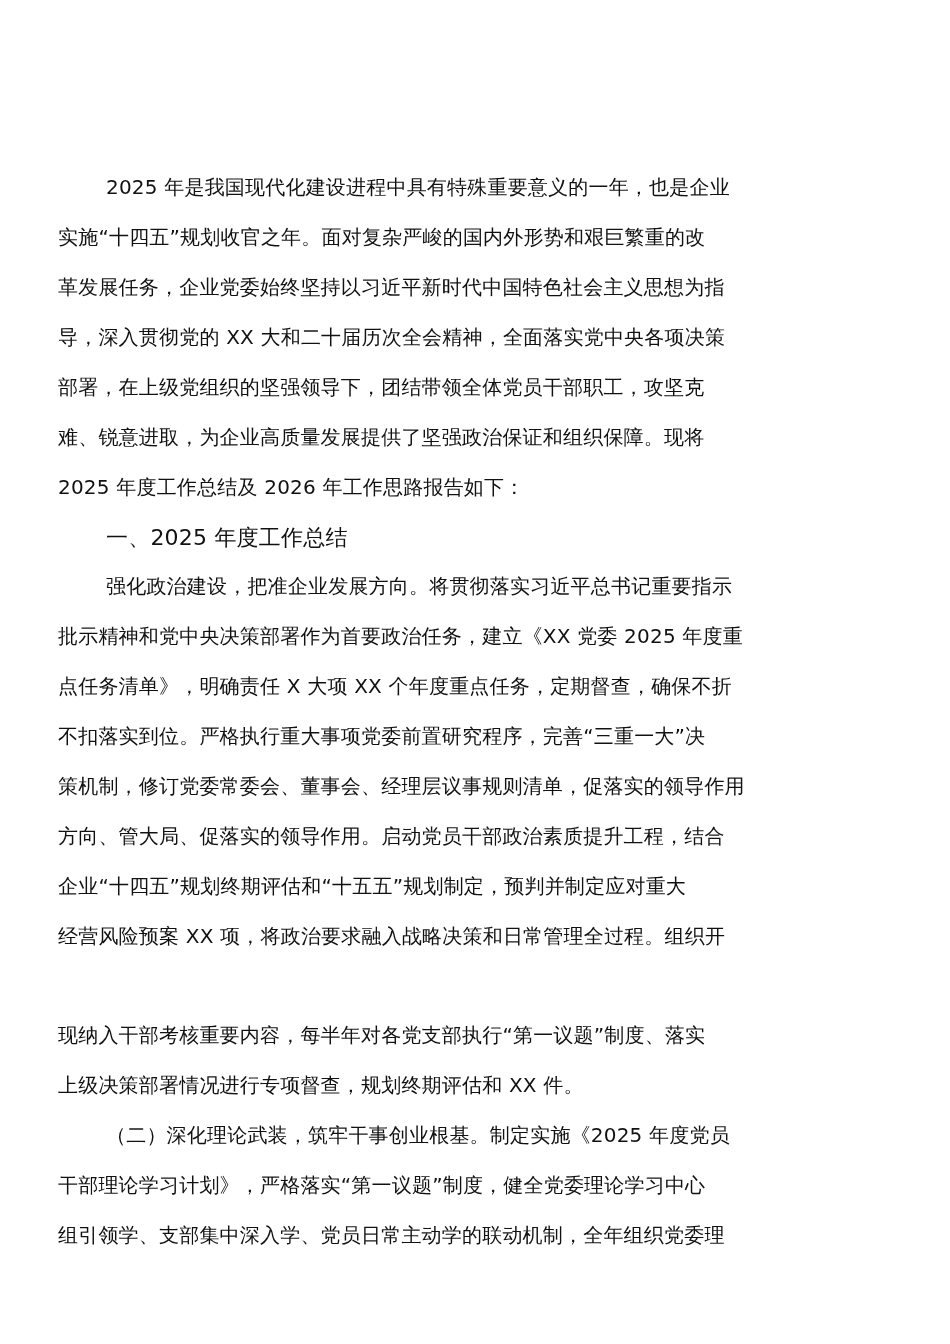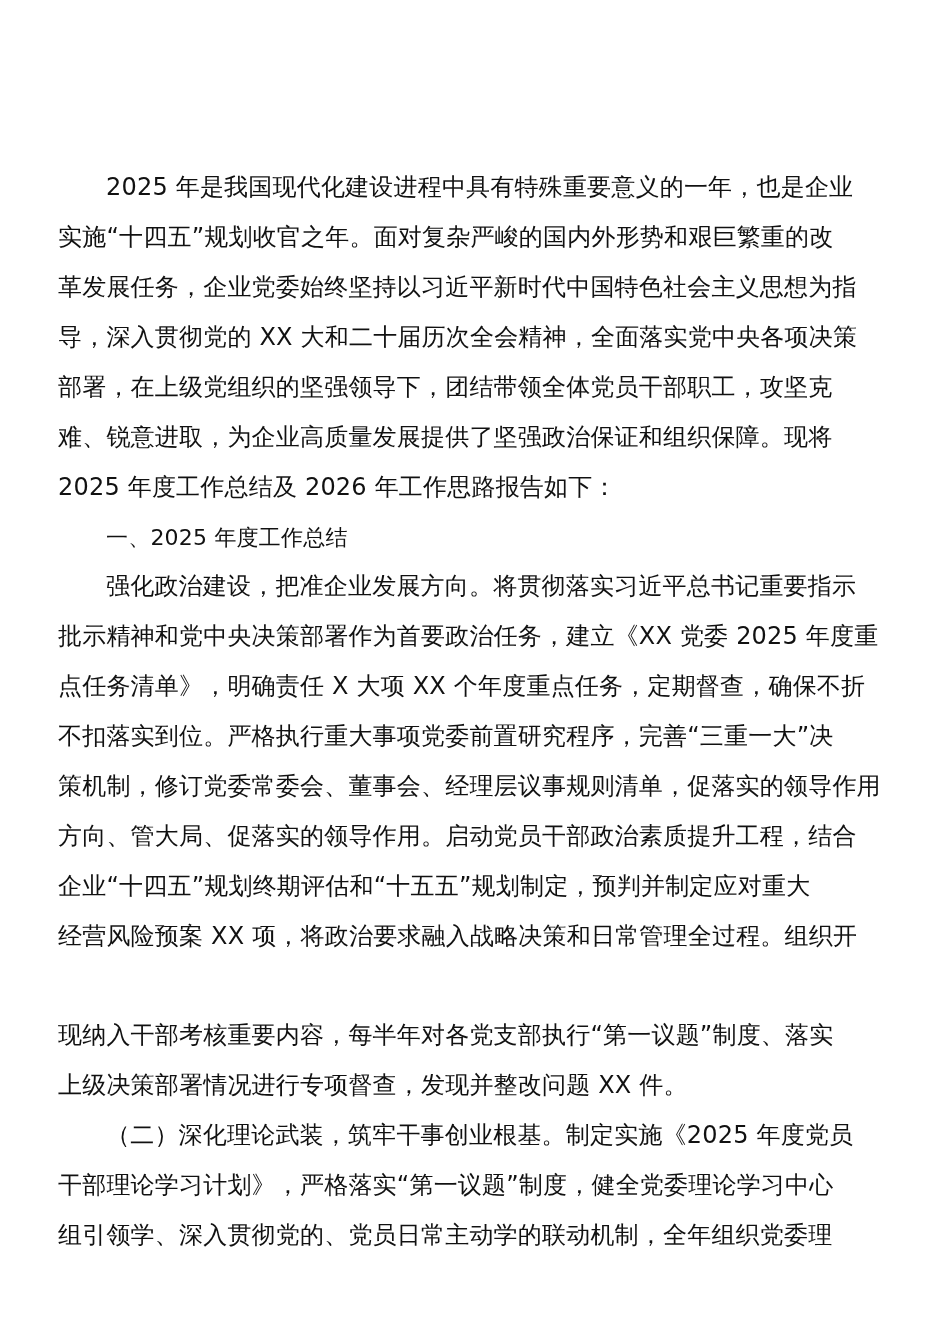--- a/index.html
+++ b/index.html
@@ -1,21 +1,21 @@
 <!DOCTYPE html>
 <html><head>
 <meta charset="utf-8">
 <style>
   html, body { margin:0; padding:0; background:#ffffff; }
   body { width:950px; height:1344px; overflow:hidden; position:relative;
          font-family:"DejaVu Sans","Liberation Sans",sans-serif; color:#111111; }
   .page { position:absolute; left:0; top:0; width:950px; height:1344px; }
   .title { position:absolute; left:0; top:68px; width:950px; text-align:center;
            font-size:33px; line-height:44px; letter-spacing:0px; white-space:nowrap; }
-  .line { position:absolute; left:58px; width:840px; font-size:24px; line-height:32px;
+  .line { position:absolute; left:58px; width:840px; font-size:20px; line-height:32px;
           white-space:nowrap; letter-spacing:0.2px; }
   .heading { font-size:22px; }
 </style>
 </head>
 <body>
 
 <div class="page">
 
   <div class="line" style="top:171px; padding-left:48px; width:792px;">2025 年是我国现代化建设进程中具有特殊重要意义的一年，也是企业</div>
   <div class="line" style="top:221px;">实施“十四五”规划收官之年。面对复杂严峻的国内外形势和艰巨繁重的改</div>
@@ -29,18 +29,18 @@
 
   <div class="line" style="top:570px; padding-left:48px; width:792px;">强化政治建设，把准企业发展方向。将贯彻落实习近平总书记重要指示</div>
   <div class="line" style="top:620px;">批示精神和党中央决策部署作为首要政治任务，建立《XX 党委 2025 年度重</div>
   <div class="line" style="top:670px;">点任务清单》，明确责任 X 大项 XX 个年度重点任务，定期督查，确保不折</div>
   <div class="line" style="top:720px;">不扣落实到位。严格执行重大事项党委前置研究程序，完善“三重一大”决</div>
   <div class="line" style="top:770px;">策机制，修订党委常委会、董事会、经理层议事规则清单，促落实的领导作用</div>
   <div class="line" style="top:820px;">方向、管大局、促落实的领导作用。启动党员干部政治素质提升工程，结合</div>
   <div class="line" style="top:870px;">企业“十四五”规划终期评估和“十五五”规划制定，预判并制定应对重大</div>
   <div class="line" style="top:920px;">经营风险预案 XX 项，将政治要求融入战略决策和日常管理全过程。组织开</div>
   <div class="line" style="top:1019px;">现纳入干部考核重要内容，每半年对各党支部执行“第一议题”制度、落实</div>
-  <div class="line" style="top:1069px;">上级决策部署情况进行专项督查，发现并整改问题 XX 件。</div>
+  <div class="line" style="top:1069px;">上级决策部署情况进行专项督查，规划终期评估和 XX 件。</div>
 
   <div class="line" style="top:1119px; padding-left:48px; width:792px;">（二）深化理论武装，筑牢干事创业根基。制定实施《2025 年度党员</div>
   <div class="line" style="top:1169px;">干部理论学习计划》，严格落实“第一议题”制度，健全党委理论学习中心</div>
-  <div class="line" style="top:1219px;">组引领学、深入贯彻党的、党员日常主动学的联动机制，全年组织党委理</div>
+  <div class="line" style="top:1219px;">组引领学、支部集中深入学、党员日常主动学的联动机制，全年组织党委理</div>
 </div>
 
 </body></html>

